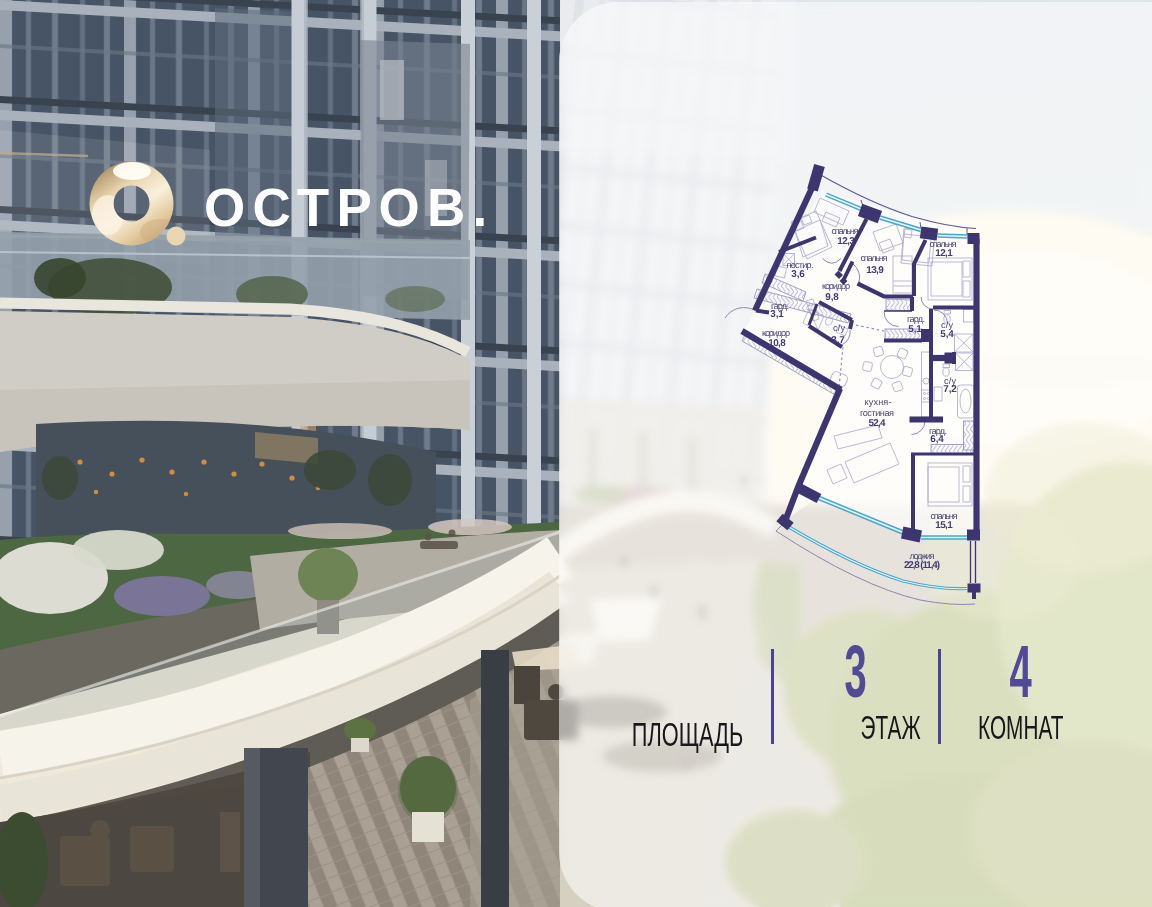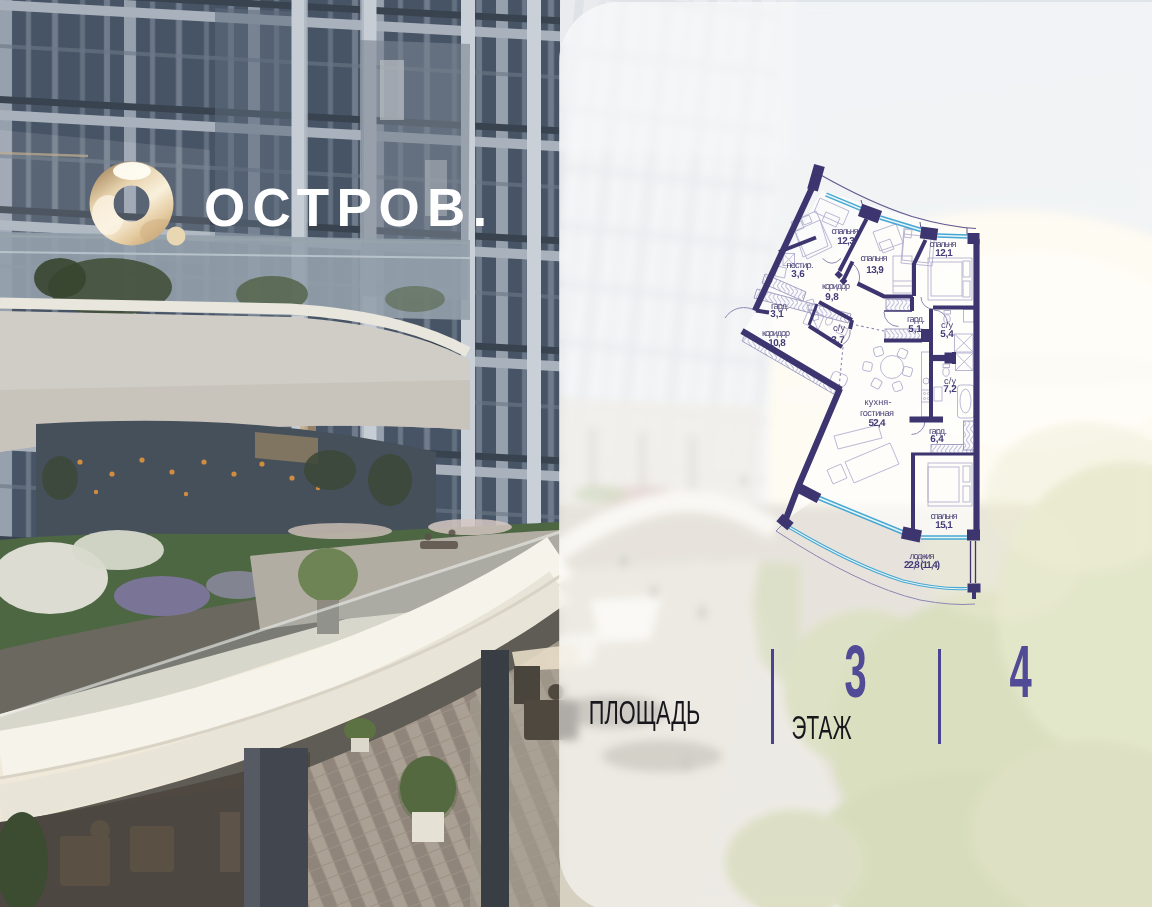--- a/index.html
+++ b/index.html
@@ -542,25 +542,26 @@
 <text x="944" y="528" textLength="17.5">15,1</text>
 <text x="922" y="568" textLength="36">22,8 (11,4)</text>
 </g>
 </g>
 </g>
 </svg>
 
 <div class="abs" id="stats" style="left:560px;top:630px;width:592px;height:130px;">
 
 
-  <div class="abs" style="left:0;top:70px;width:256px;text-align:left;"><span class="lbl cond" style="transform:scaleX(0.66);">ПЛОЩАДЬ</span></div>
+  <div class="abs" style="left:0;top:92px;width:256px;text-align:center;"><span class="lbl cond" style="transform:scaleX(0.66);">ПЛОЩАДЬ</span></div>
 
   <div class="abs" style="left:211px;top:19px;width:2.5px;height:95px;background:#4a4391;"></div>
 
   <div class="abs" style="left:214px;top:16px;width:164px;text-align:center;"><span class="num cond" style="transform:scaleX(0.54);">3</span></div>
 
-  <div class="abs" style="left:214px;top:85px;width:164px;text-align:left;"><span class="lbl cond" style="transform:scaleX(0.63);">ЭТАЖ</span></div>
+  <div class="abs" style="left:214px;top:85px;width:164px;text-align:right;"><span class="lbl cond" style="transform:scaleX(0.63);">ЭТАЖ</span></div>
 
   <div class="abs" style="left:378px;top:19px;width:2.5px;height:95px;background:#4a4391;"></div>
 
   <div class="abs" style="left:381px;top:16px;width:160px;text-align:center;"><span class="num cond" style="transform:scaleX(0.54);">4</span></div>
 
+  <div class="abs" style="left:381px;top:85px;width:160px;text-align:center;"><span class="lbl cond" style="transform:scaleX(0.63);">КОМНАТ</span></div>
 </div>
 
 </body></html>

